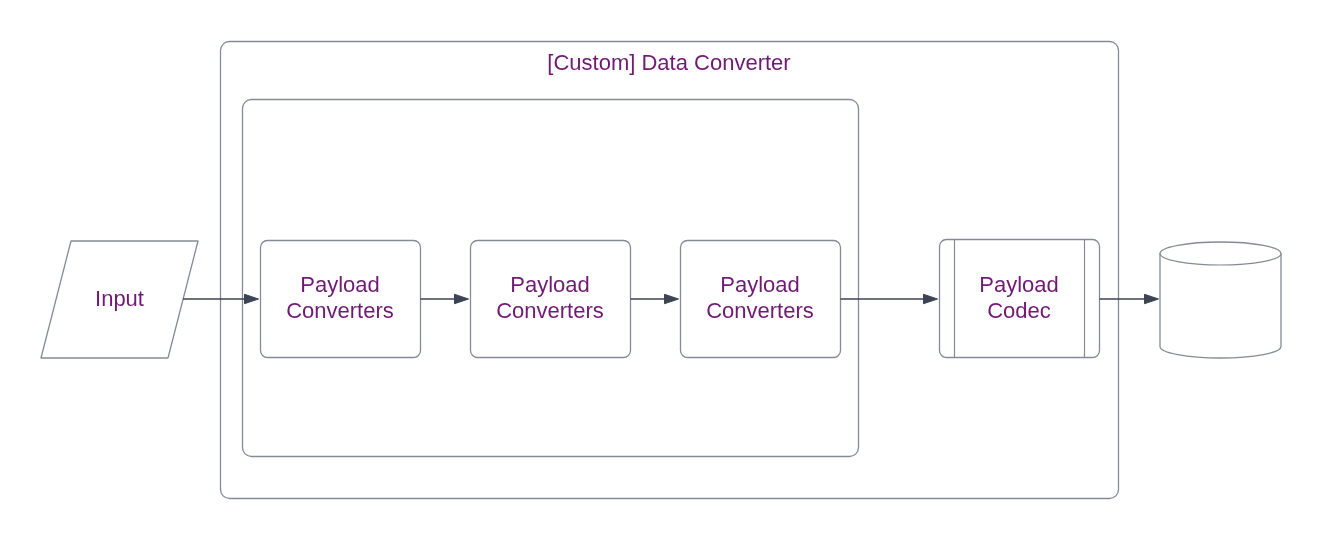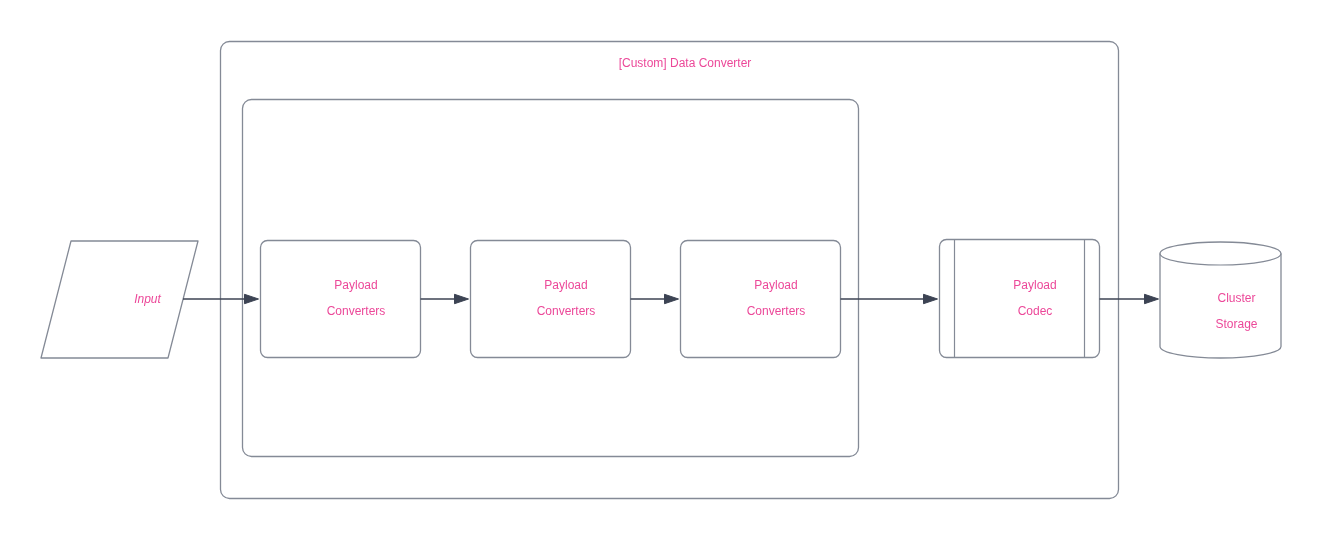--- a/index.html
+++ b/index.html
@@ -11,26 +11,25 @@
     font-family: "Liberation Sans", sans-serif;
     overflow: hidden;
   }
   .canvas svg { position: absolute; top: 0; left: 0; }
   .shape { fill: #ffffff; stroke-width: 1.3; }
   .bar   { fill: none; stroke-width: 1.2; }
   .edge  { fill: none; stroke-width: 1.6; }
   .lbl {
     position: absolute;
     text-align: center;
-    color: #ec4899;
-    font-size: 12px;
+    color: #701a75;
+    font-size: 22px;
     line-height: 26px;
     white-space: pre-line;
     pointer-events: none;
-    padding-left: 16px;
   }
   .title { line-height: 22px; white-space: nowrap; }
 </style>
 </head>
 <body>
 
 <div class="canvas">
 
   <svg width="1320" height="540" viewBox="0 0 1320 540">
 
@@ -65,30 +64,28 @@
       <path d="M 937.5,299 L 923.5,294.3 L 923.5,303.7 Z" fill="#3C4353" stroke="#3C4353"></path>
 
       <line class="edge" x1="1099.5" y1="299" x2="1145" y2="299" stroke="#3C4353"></line>
       <path d="M 1158.5,299 L 1144.5,294.3 L 1144.5,303.7 Z" fill="#3C4353" stroke="#3C4353"></path>
     </g>
   </svg>
 
   <div class="lbl title" style="left:220px; top:52px; width:898px;">[Custom] Data Converter</div>
 
 
-  <div class="lbl" style="left:53px; top:286px; width:157px;font-style:italic;">Input</div>
+  <div class="lbl" style="left:41px; top:286px; width:157px;">Input</div>
 
   <div class="lbl" style="left:260px; top:272px; width:160px;">Payload
 Converters</div>
 
   <div class="lbl" style="left:470px; top:272px; width:160px;">Payload
 Converters</div>
 
   <div class="lbl" style="left:680px; top:272px; width:160px;">Payload
 Converters</div>
 
   <div class="lbl" style="left:939px; top:272px; width:160px;">Payload
 Codec</div>
 
-  <div class="lbl" style="left:1160px; top:285px; width:121px;">Cluster
-Storage</div>
 
 </div>
 
 </body></html>

